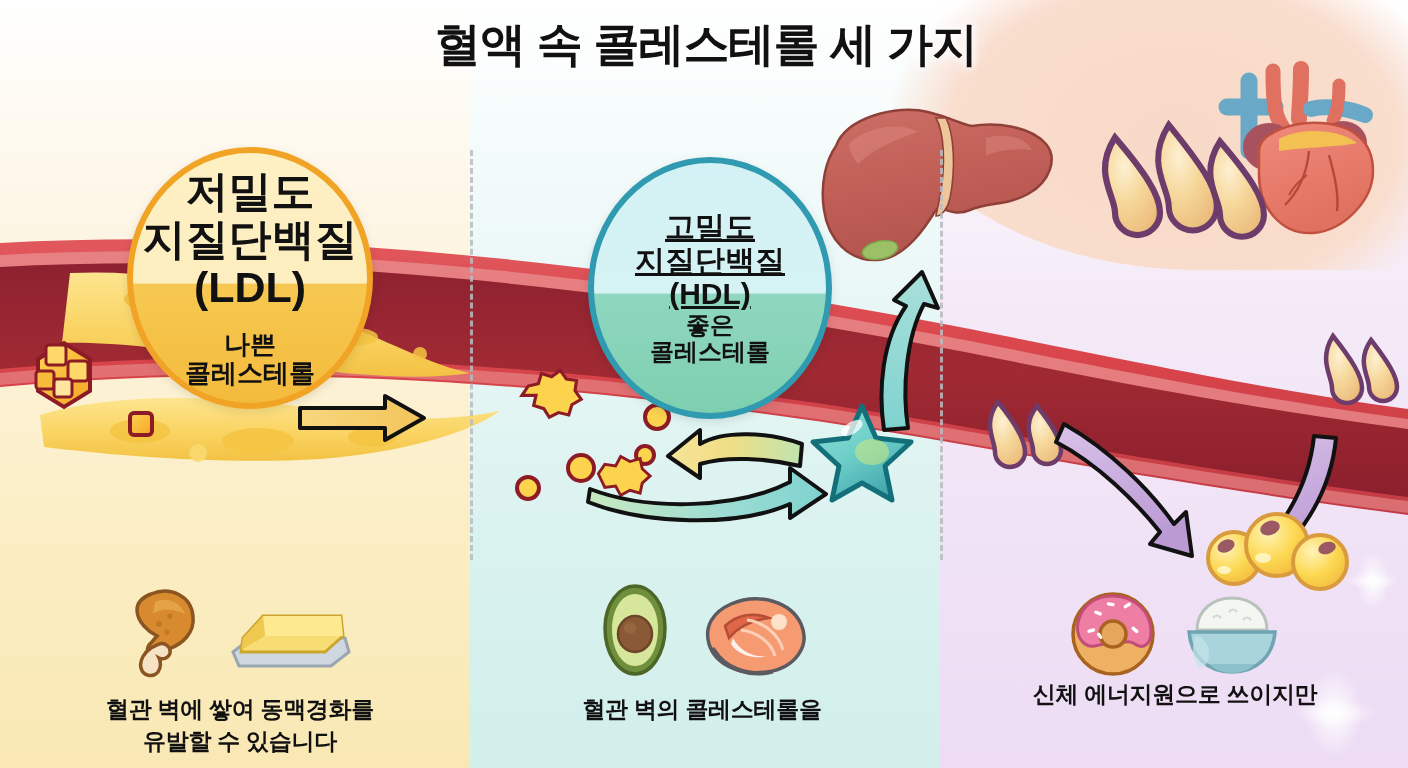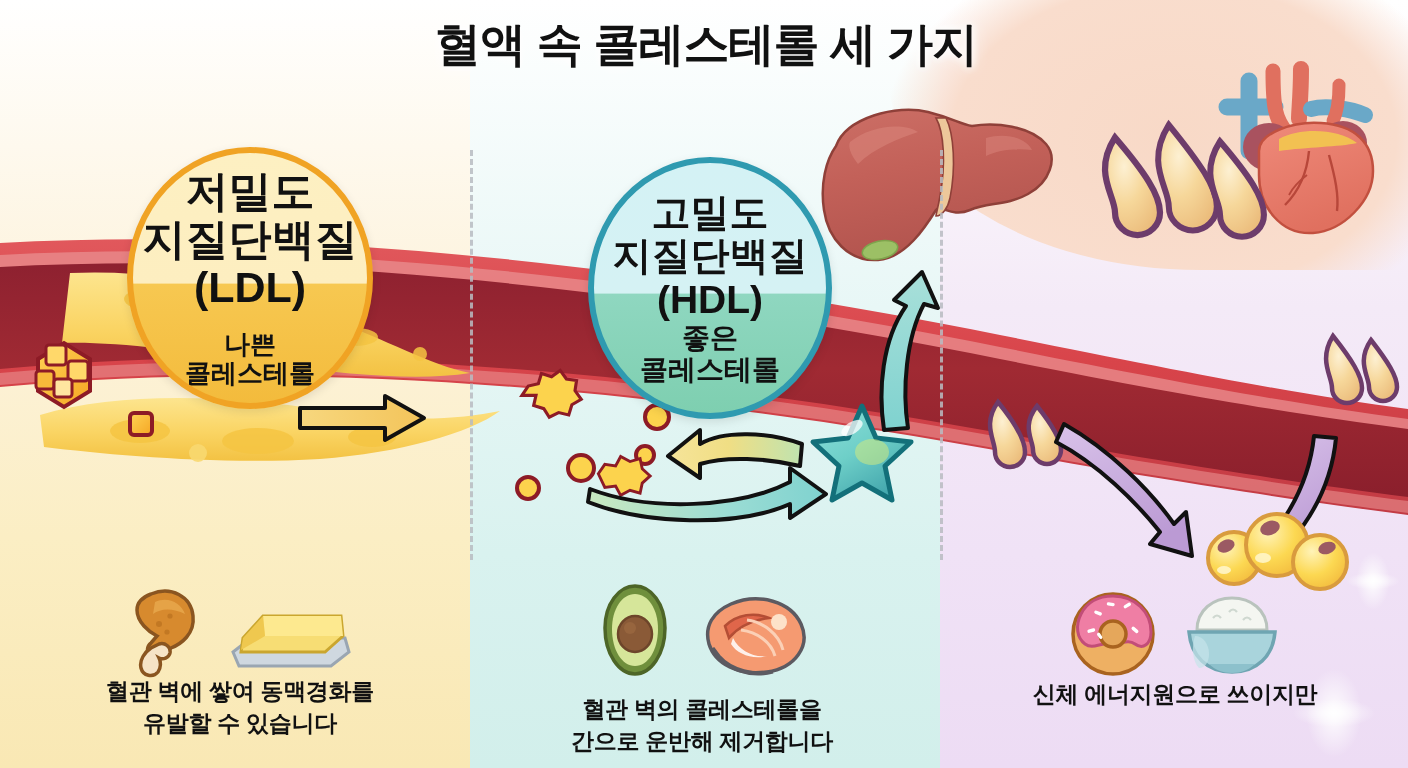--- a/index.html
+++ b/index.html
@@ -51,22 +51,22 @@
     border:6px solid #f0a324;
     background:linear-gradient(180deg,#fdf0c2 0%,#fdeec0 52%,#f7c851 52.5%,#f3bb3c 100%);
     box-shadow:0 3px 10px rgba(0,0,0,.10);}
   #bubble-ldl .hd{font-size:43px;margin-bottom:18px;}
   #bubble-ldl .sb{font-size:26px;}
 
   #bubble-hdl{left:588px;top:157px;width:244px;height:262px;
     border:6px solid #2f9ab0;
     background:linear-gradient(180deg,#d4f2f5 0%,#d5f2f4 52%,#8fd7c0 52.5%,#7ecfb0 100%);
     box-shadow:0 3px 10px rgba(0,0,0,.10);}
-  #bubble-hdl .hd{font-size:39px;}
-  #bubble-hdl .sb{font-size:28px;}
+  #bubble-hdl .hd{font-size:30px;text-decoration:underline;}
+  #bubble-hdl .sb{font-size:24px;}
 
   #bubble-tg{left:1041px;top:198px;width:233px;height:238px;
     border:6px solid #8a559b;
     background:linear-gradient(180deg,#ead9f4 0%,#eadaf4 42%,#ddc4ed 42.5%,#d6bbe9 100%);
     box-shadow:0 3px 10px rgba(0,0,0,.10);}
   #bubble-tg .hd{font-size:35px;margin-bottom:8px;}
   #bubble-tg .sb{font-size:25px;}
 
   
   #vessel{position:absolute;left:0;top:215px;width:1408px;height:365px;}
@@ -74,21 +74,21 @@
   
   #liver{position:absolute;left:800px;top:98px;width:260px;height:200px;}
   #heart{position:absolute;left:1215px;top:55px;width:200px;height:190px;}
 
   
   #overlay{position:absolute;left:0;top:0;width:1408px;height:768px;pointer-events:none;}
 
   
   .cap{position:absolute;text-align:center;font-weight:700;color:#111;
     font-size:23px;line-height:1.38;letter-spacing:-.3px;}
-  #cap-ldl{left:20px;top:676px;width:440px;}
+  #cap-ldl{left:20px;top:694px;width:440px;}
   #cap-hdl{left:487px;top:694px;width:430px;}
   #cap-tg{left:950px;top:664px;width:450px;margin-top:15px;}
 
   .foodrow{position:absolute;display:flex;align-items:flex-end;justify-content:center;gap:18px;}
   #food-ldl{left:20px;top:582px;width:440px;height:96px;}
   #food-hdl{left:487px;top:582px;width:430px;height:96px;}
   #food-tg{left:950px;top:582px;width:450px;height:96px;}
 </style>
 </head>
 <body>
@@ -398,19 +398,18 @@
       </g>
     </svg>
   </div>
 
   <div class="cap" id="cap-ldl">
     <div>혈관 벽에 쌓여 동맥경화를</div>
     <div>유발할 수 있습니다</div>
   </div>
   <div class="cap" id="cap-hdl">
     <div>혈관 벽의 콜레스테롤을</div>
-    <div>간으로 운반해 제거합니다</div>
   </div>
   <div class="cap" id="cap-tg">
     <div>신체 에너지원으로 쓰이지만</div>
   </div>
 
 </div>
 
 </body></html>

